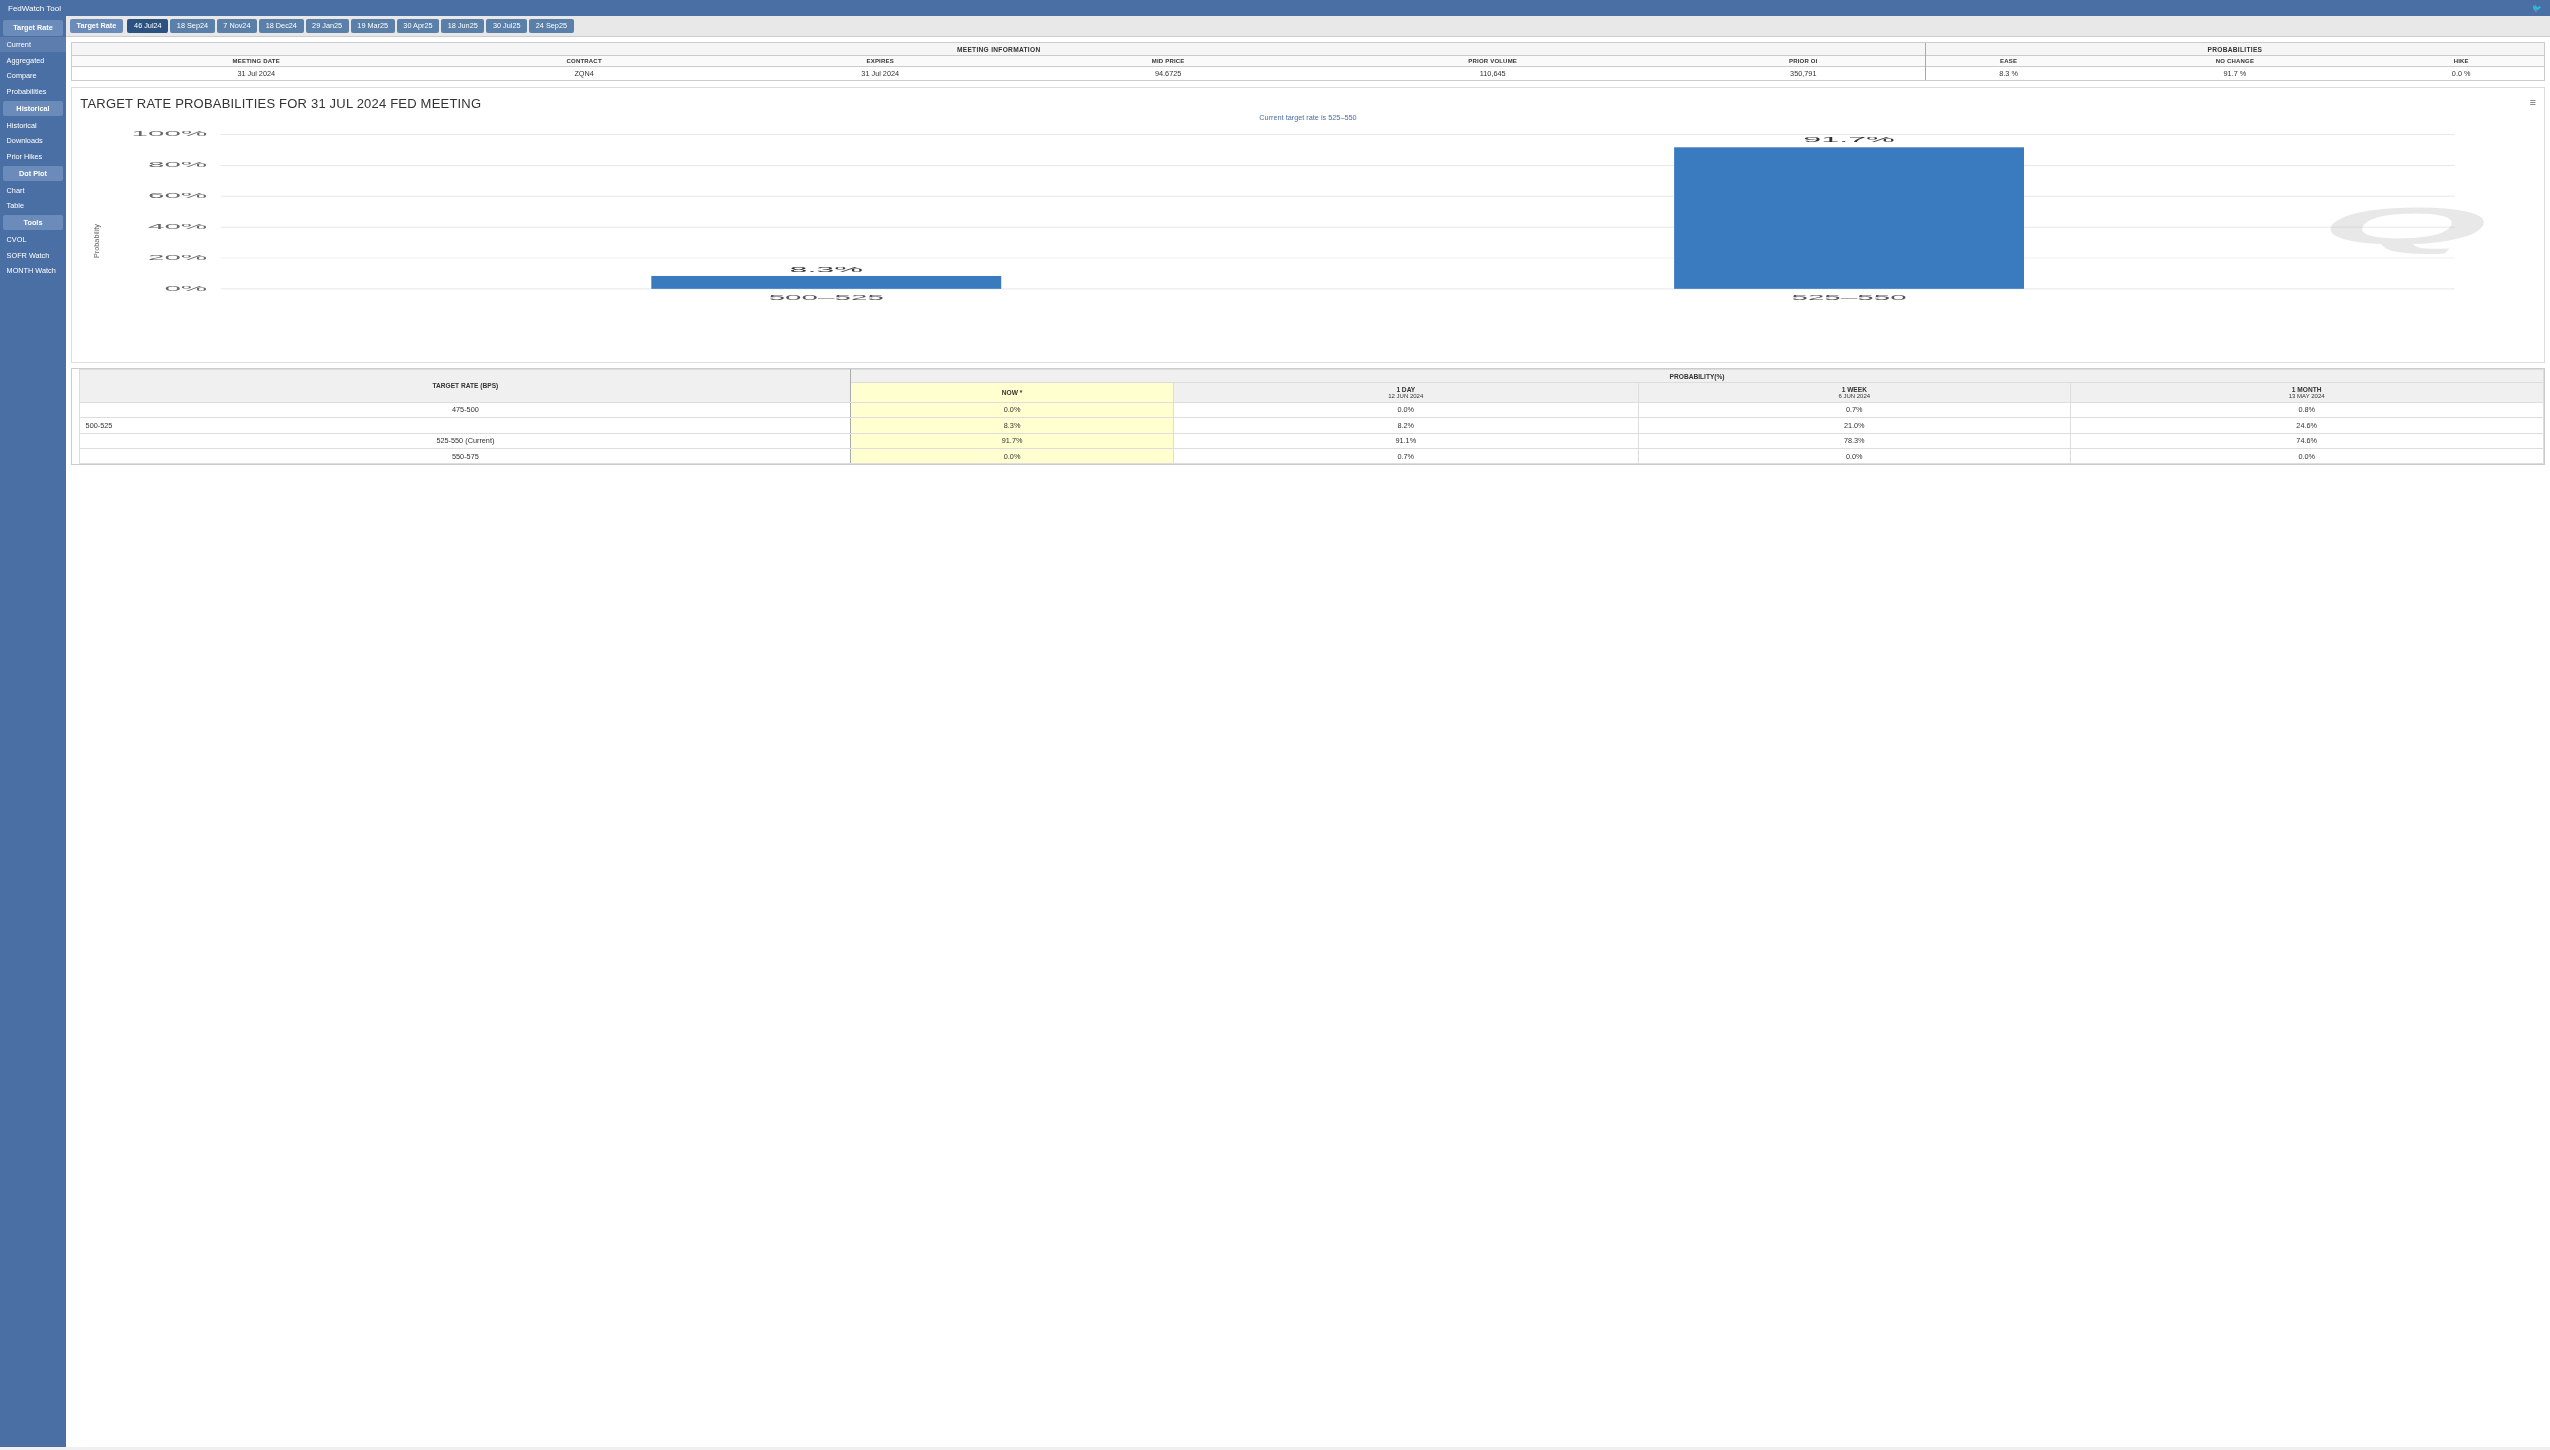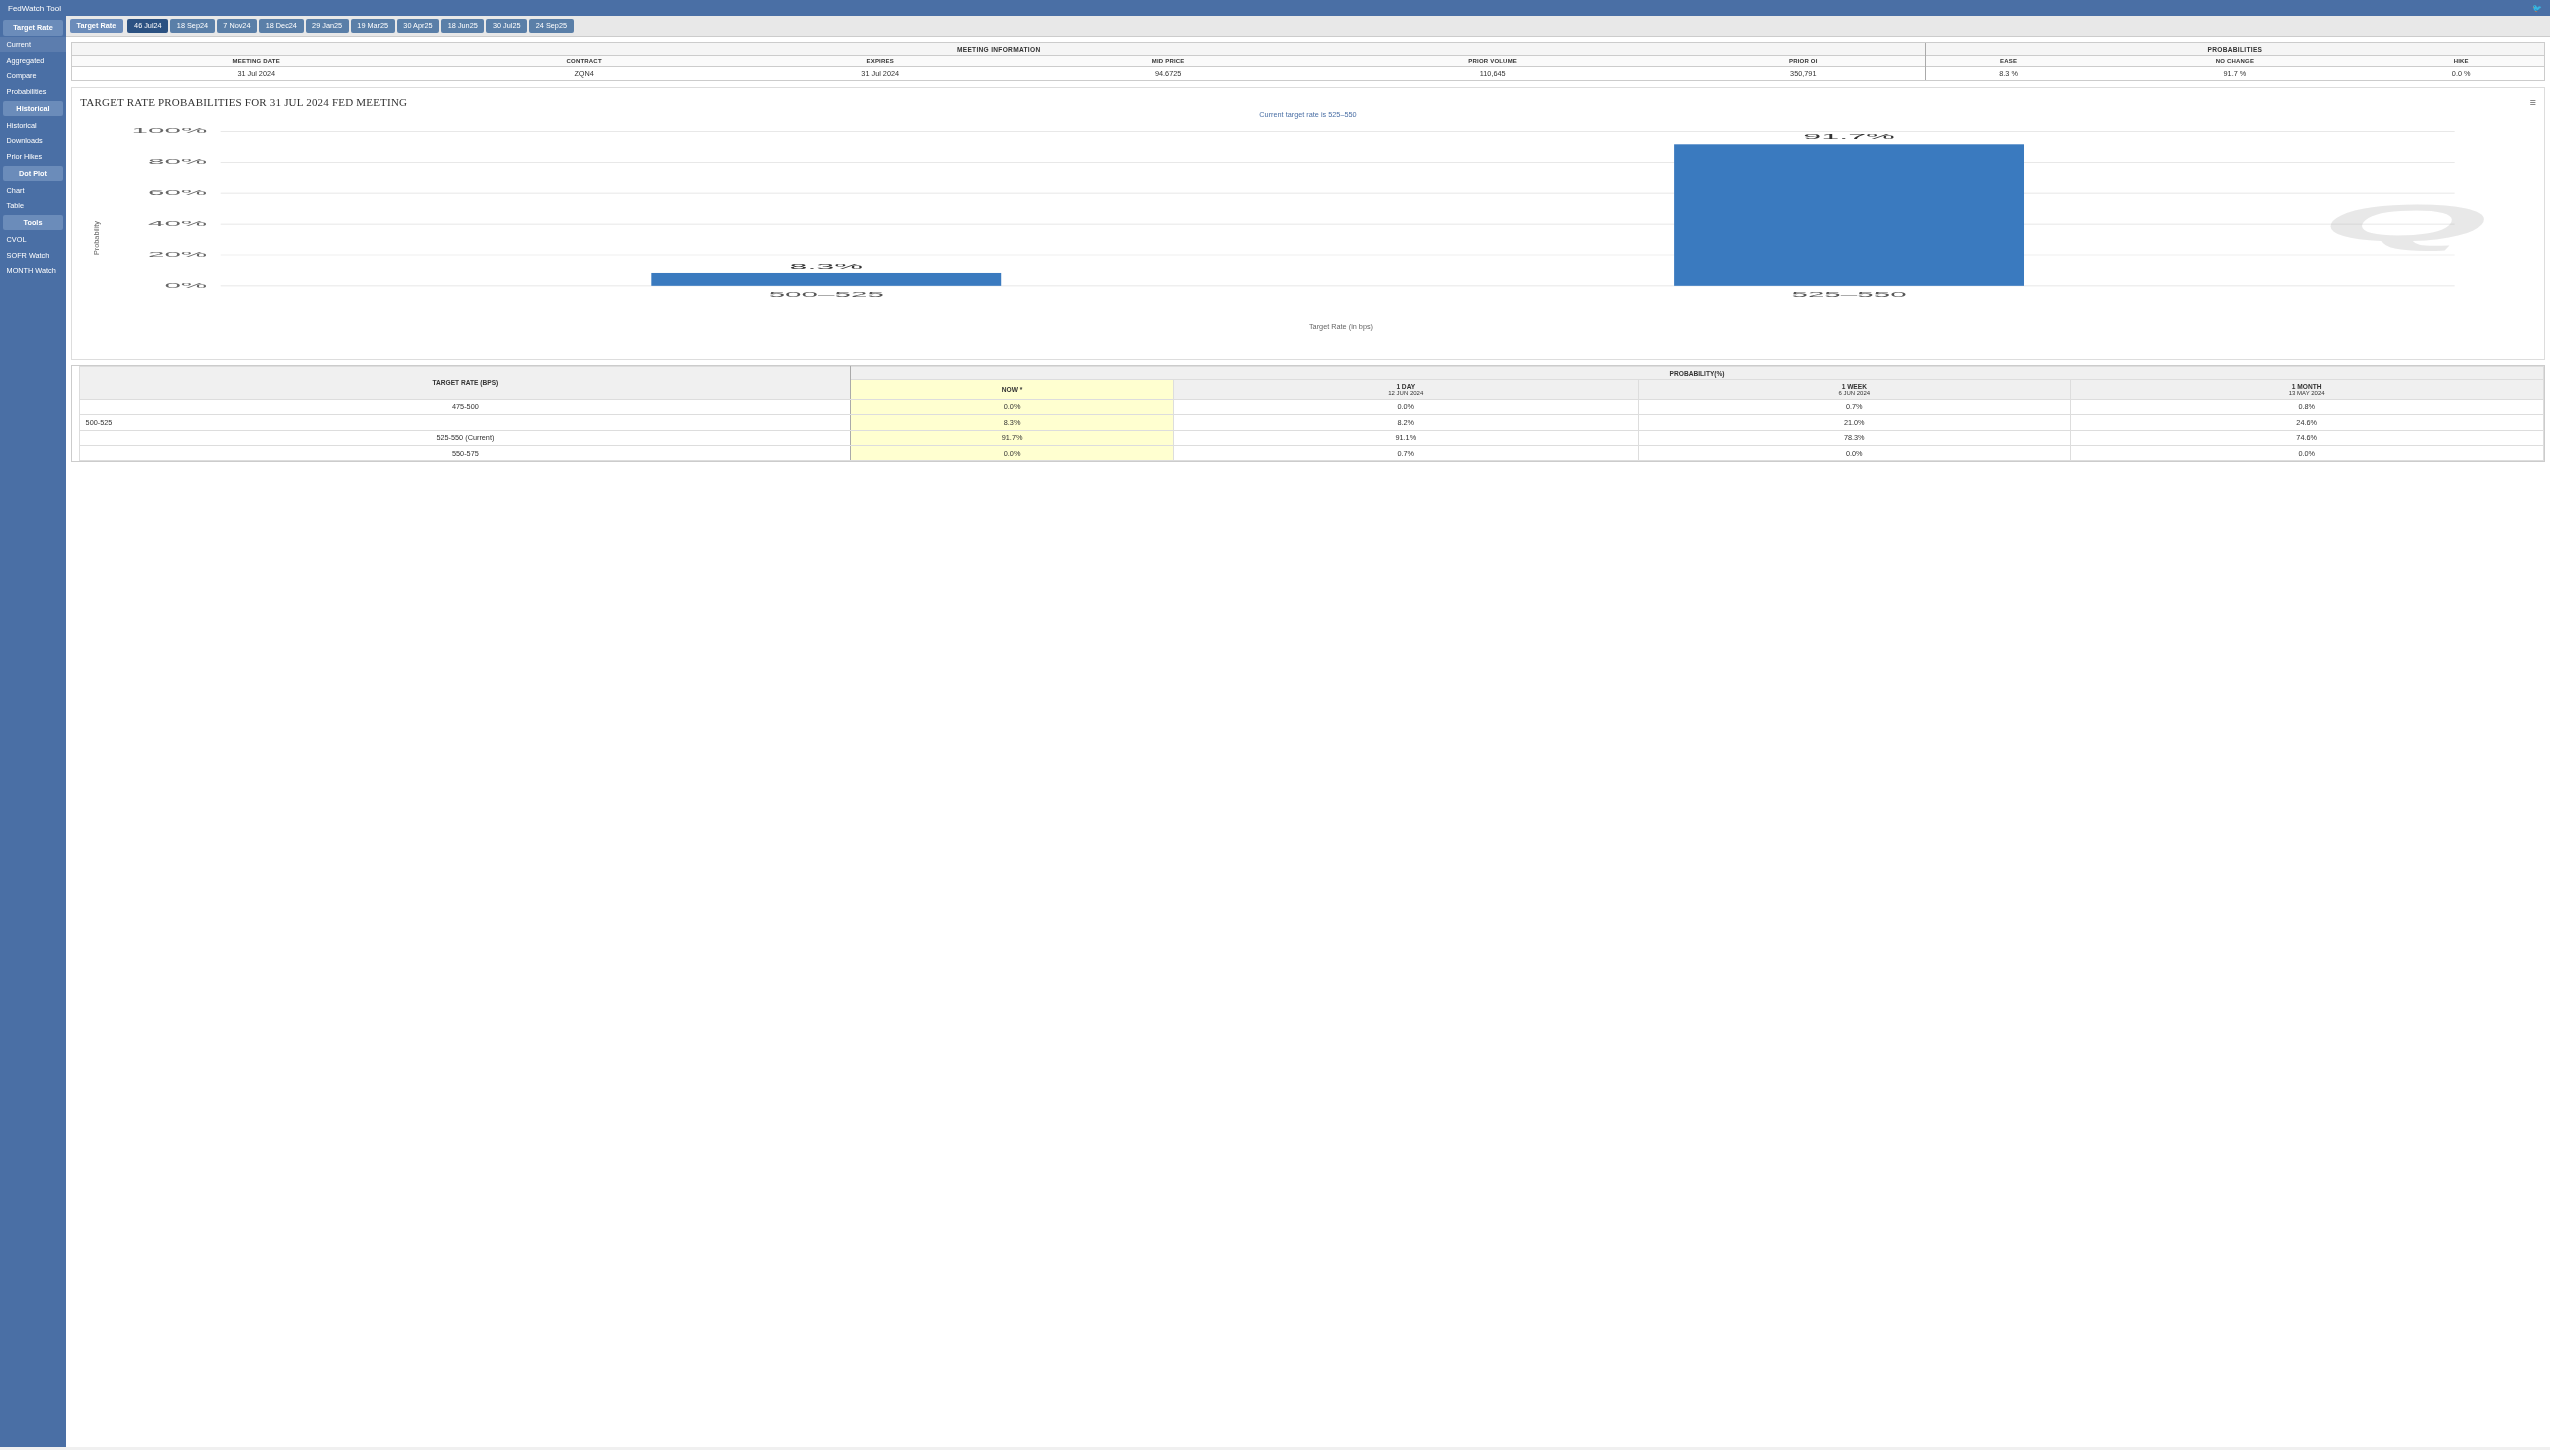--- a/index.html
+++ b/index.html
@@ -141,26 +141,25 @@
     }
 
     
     .chart-container {
       border: 0.7px solid #ddd;
       padding: 8px;
       background: white;
       margin-bottom: 5.3px;
     }
     .chart-title {
-      font-size: 11px;
+      font-size: 13px;
       font-weight: normal;
       color: #333;
       margin-bottom: 2.7px;
       letter-spacing: 0.2px;
-      font-family: Liberation Serif, serif;
     }
     .chart-subtitle {
       text-align: center;
       font-size: 7.3px;
       color: #4a6fa5;
       margin-bottom: 5.3px;
     }
     .chart-menu-icon {
       float: right;
       cursor: pointer;
@@ -331,21 +330,20 @@
               <rect x="200" y="230" width="130" height="20" fill="#3a7abf"></rect>
               <text x="265" y="224" text-anchor="middle" font-size="12" fill="#333">8.3%</text>
               <text x="265" y="268" text-anchor="middle" font-size="11" fill="#555">500–525</text>
 
               <rect x="580" y="30" width="130" height="220" fill="#3a7abf"></rect>
               <text x="645" y="22" text-anchor="middle" font-size="12" fill="#333">91.7%</text>
               <text x="645" y="268" text-anchor="middle" font-size="11" fill="#555">525–550</text>
 
               <text x="820" y="180" font-size="80" fill="rgba(180,180,180,0.3)" font-style="italic" font-weight="bold">Q</text>
             </svg>
-            <div class="x-axis-label">Target Rate (in bps)</div>
           </div>
         </div>
       </div>
 
       <div class="prob-table-container">
         <table class="prob-table">
           <thead>
             <tr>
               <th rowspan="2" style="vertical-align:middle; border-right:1.3px solid #aaa;">TARGET RATE (BPS)</th>
               <th colspan="4" class="header-top">PROBABILITY(%)</th>

